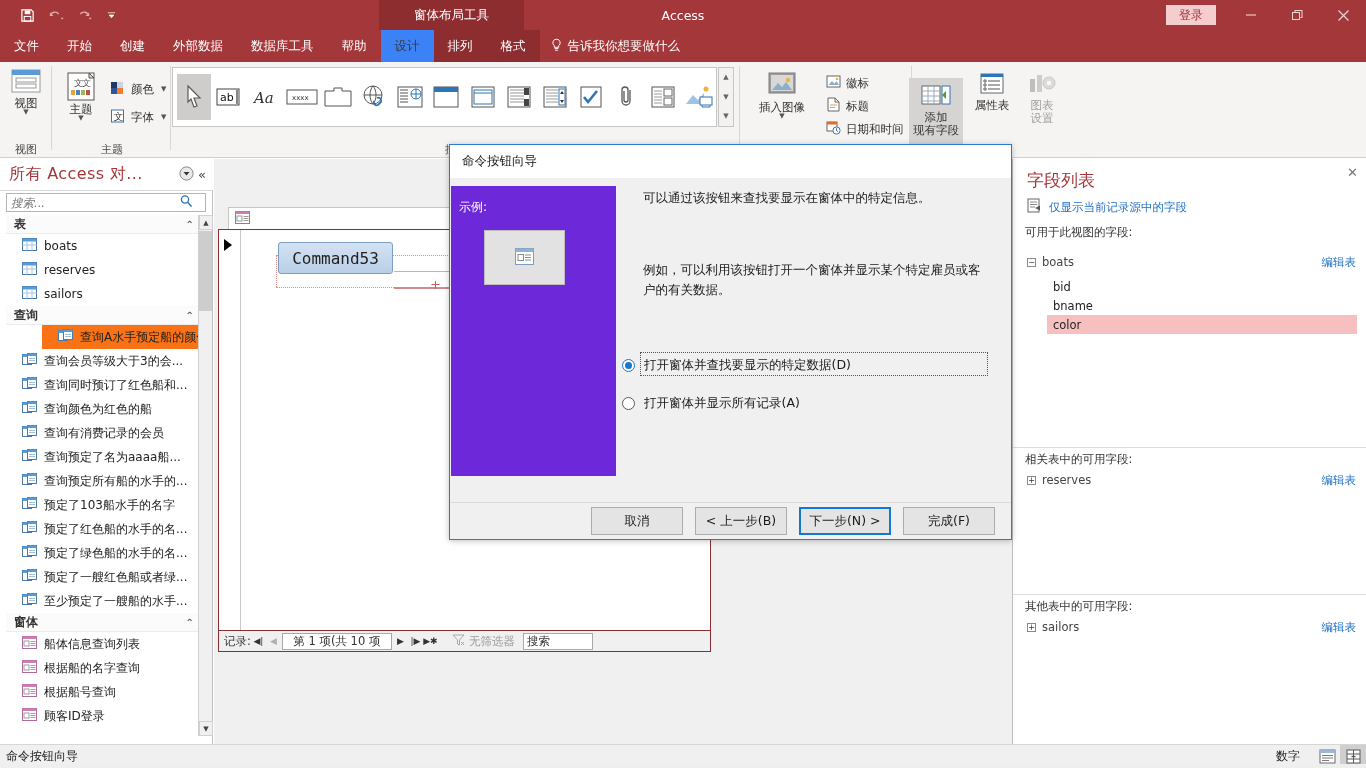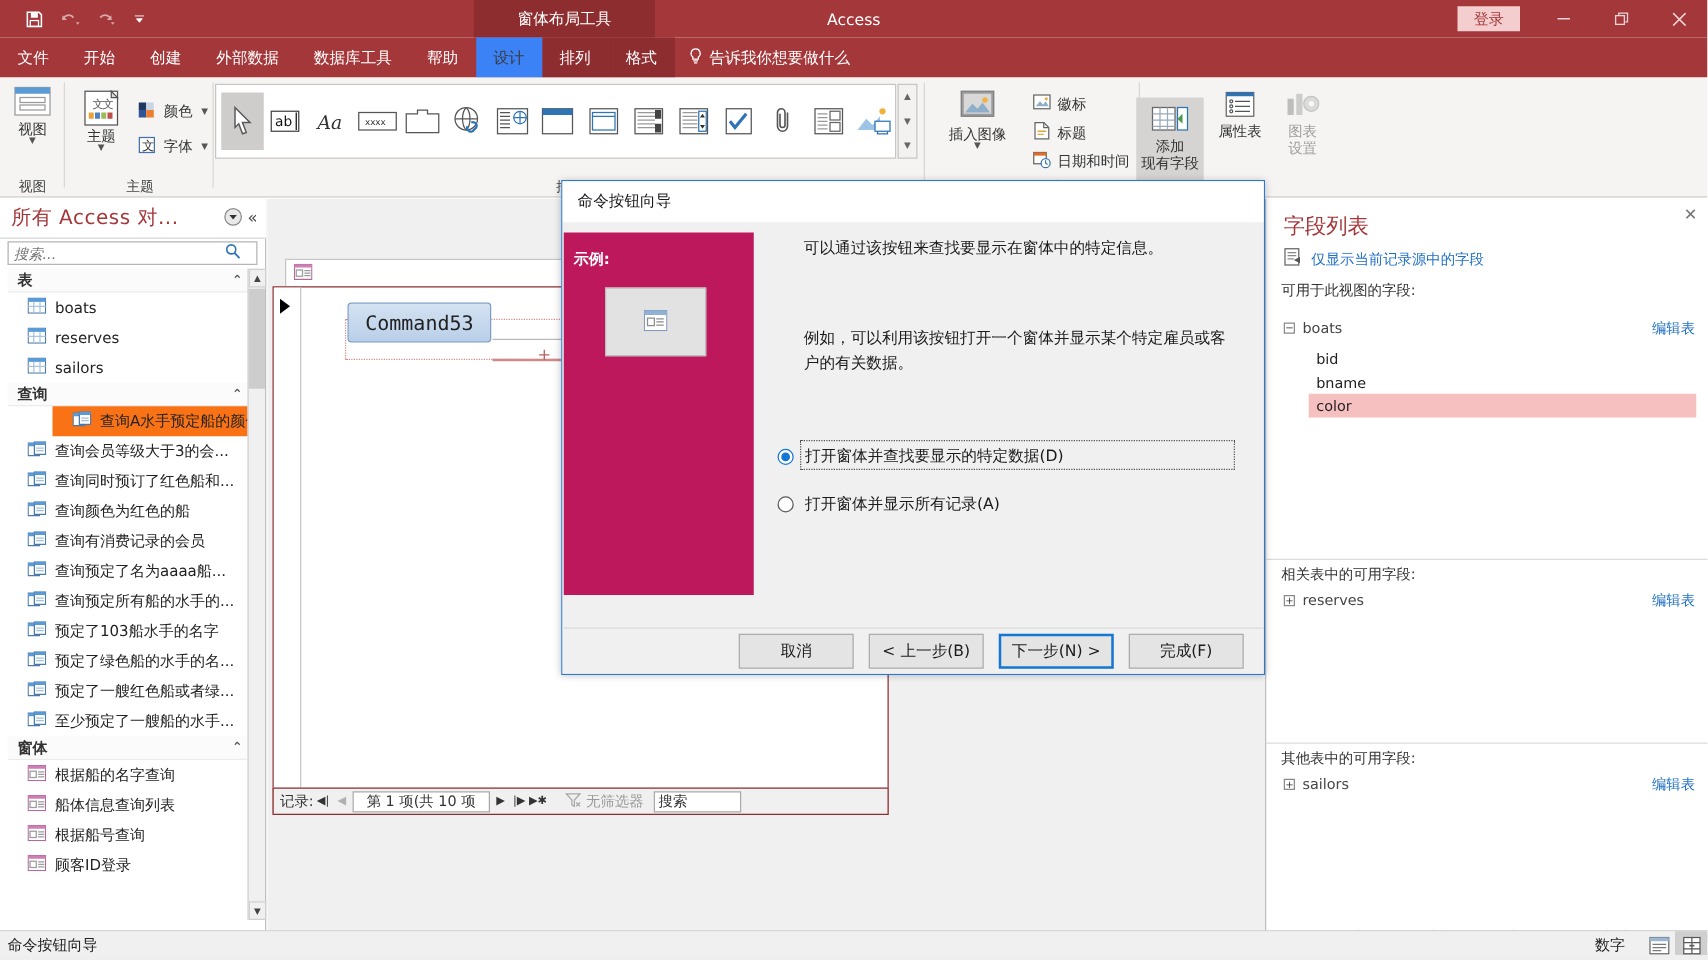--- a/index.html
+++ b/index.html
@@ -238,23 +238,22 @@
     background:#f0f0f0; border:1px solid #2a7ad2;
     box-shadow:0 1px 6px rgba(0,0,0,.25);
   }
   .dlg-title {
     position:absolute; left:0; top:0; width:561px; height:33px;
     background:#ffffff; display:flex; align-items:center;
     font-size:12.5px; color:#1a1a1a; padding-left:12px;
   }
   .dlg-body { position:absolute; left:0; top:33px; width:561px; height:325px; background:#f0f0f0; }
   .preview {
-    position:absolute; left:1px; top:8px; width:152px; height:290px;
-    background:#be185d;
-    font-weight:bold;
+    position:absolute; left:1px; top:8px; width:165px; height:290px;
+    background:#6d28d9;
   }
   .preview .cap { position:absolute; left:8px; top:13px; color:#ffffff; font-size:12px; }
   .preview .pbox {
     position:absolute; left:33px; top:44px; width:81px; height:55px;
     background:#e2e2e2; border:1px solid #bdbdbd;
     display:flex; align-items:center; justify-content:center;
   }
   .dlg-p {
     position:absolute; left:193px; font-size:12.5px; color:#1a1a1a; line-height:20px; width:345px;
   }
@@ -777,20 +776,30 @@
         <span>预定了103船水手的名字</span>
       </div>
       <div class="navitem">
         <span><svg width="15" height="13" viewBox="0 0 15 13">
               <rect x="0.5" y="1.5" width="9" height="10" fill="#fff" stroke="#4a7aab"></rect>
               <rect x="0.5" y="1.5" width="9" height="2.5" fill="#5b9bd5"></rect>
               <rect x="5.5" y="0.5" width="9" height="10" fill="#fff" stroke="#4a7aab"></rect>
               <rect x="5.5" y="0.5" width="9" height="2.5" fill="#5b9bd5"></rect>
               <path d="M7 5.5h6M7 7.5h6" stroke="#9fc0dd"></path>
             </svg></span>
+        <span>预定了红色船的水手的名...</span>
+      </div>
+      <div class="navitem">
+        <span><svg width="15" height="13" viewBox="0 0 15 13">
+              <rect x="0.5" y="1.5" width="9" height="10" fill="#fff" stroke="#4a7aab"></rect>
+              <rect x="0.5" y="1.5" width="9" height="2.5" fill="#5b9bd5"></rect>
+              <rect x="5.5" y="0.5" width="9" height="10" fill="#fff" stroke="#4a7aab"></rect>
+              <rect x="5.5" y="0.5" width="9" height="2.5" fill="#5b9bd5"></rect>
+              <path d="M7 5.5h6M7 7.5h6" stroke="#9fc0dd"></path>
+            </svg></span>
         <span>预定了绿色船的水手的名...</span>
       </div>
       <div class="navitem">
         <span><svg width="15" height="13" viewBox="0 0 15 13">
               <rect x="0.5" y="1.5" width="9" height="10" fill="#fff" stroke="#4a7aab"></rect>
               <rect x="0.5" y="1.5" width="9" height="2.5" fill="#5b9bd5"></rect>
               <rect x="5.5" y="0.5" width="9" height="10" fill="#fff" stroke="#4a7aab"></rect>
               <rect x="5.5" y="0.5" width="9" height="2.5" fill="#5b9bd5"></rect>
               <path d="M7 5.5h6M7 7.5h6" stroke="#9fc0dd"></path>
             </svg></span>
@@ -811,30 +820,30 @@
         <span>窗体</span>
         <span class="chev">⌃</span>
       </div>
       <div class="navitem">
         <span><svg width="15" height="13" viewBox="0 0 15 13">
               <rect x="0.5" y="0.5" width="14" height="12" fill="#fff" stroke="#b06b9c"></rect>
               <rect x="0.5" y="0.5" width="14" height="2.5" fill="#d07fb5"></rect>
               <rect x="2" y="5" width="5" height="5" fill="none" stroke="#9b9b9b"></rect>
               <path d="M8.5 5.5h5M8.5 7.5h5M8.5 9.5h5" stroke="#9b9b9b"></path>
             </svg></span>
-        <span>根据船的名字查询</span>
+        <span>船体信息查询列表</span>
       </div>
       <div class="navitem">
         <span><svg width="15" height="13" viewBox="0 0 15 13">
               <rect x="0.5" y="0.5" width="14" height="12" fill="#fff" stroke="#b06b9c"></rect>
               <rect x="0.5" y="0.5" width="14" height="2.5" fill="#d07fb5"></rect>
               <rect x="2" y="5" width="5" height="5" fill="none" stroke="#9b9b9b"></rect>
               <path d="M8.5 5.5h5M8.5 7.5h5M8.5 9.5h5" stroke="#9b9b9b"></path>
             </svg></span>
-        <span>船体信息查询列表</span>
+        <span>根据船的名字查询</span>
       </div>
       <div class="navitem">
         <span><svg width="15" height="13" viewBox="0 0 15 13">
               <rect x="0.5" y="0.5" width="14" height="12" fill="#fff" stroke="#b06b9c"></rect>
               <rect x="0.5" y="0.5" width="14" height="2.5" fill="#d07fb5"></rect>
               <rect x="2" y="5" width="5" height="5" fill="none" stroke="#9b9b9b"></rect>
               <path d="M8.5 5.5h5M8.5 7.5h5M8.5 9.5h5" stroke="#9b9b9b"></path>
             </svg></span>
         <span>根据船号查询</span>
       </div>

